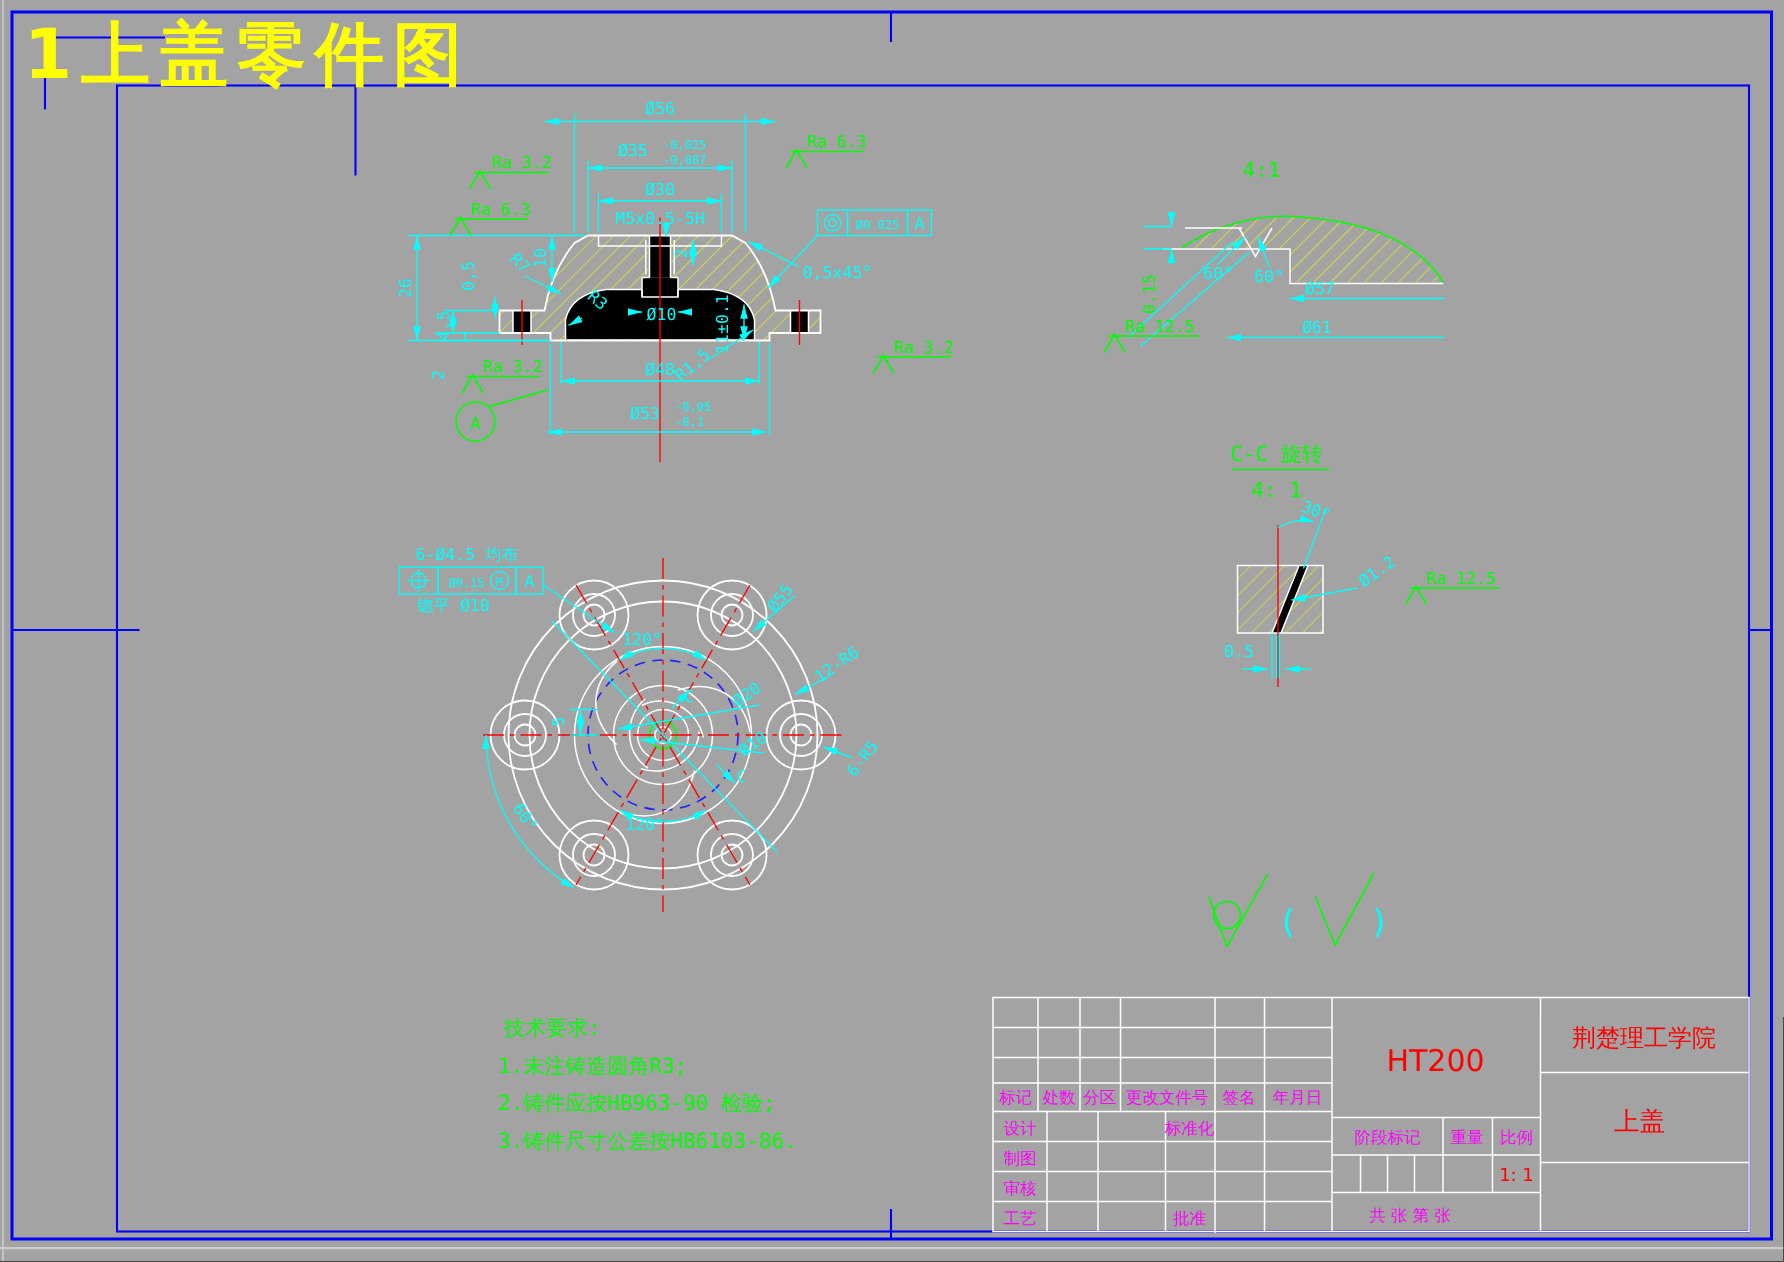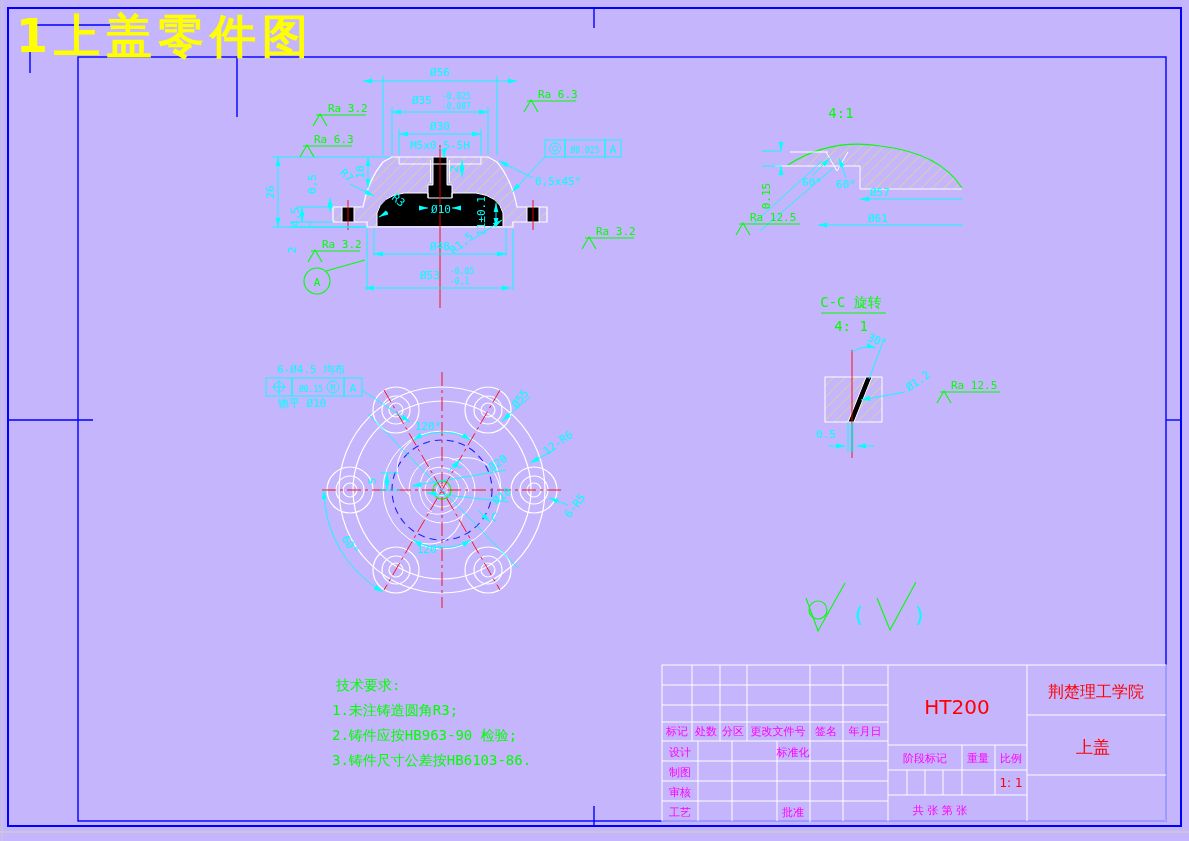--- a/index.html
+++ b/index.html
@@ -1,16 +1,16 @@
 <!DOCTYPE html>
 <html><head>
 <meta charset="utf-8">
 <style>
   html,body{margin:0;padding:0;background:#000;}
-  .canvas{position:relative;width:1189px;height:841px;background:#c4b5fd;overflow:hidden;
+  .canvas{position:relative;width:1189px;height:841px;background:#a3a3a3;overflow:hidden;
           font-family:"DejaVu Sans Mono","Liberation Mono",monospace;}
   svg{position:absolute;left:0;top:0;}
   
   .o{stroke:#ffffff;fill:none;stroke-width:1.2;}          
   .w{stroke:#ffffff;fill:none;stroke-width:1;}            
   .d{stroke:#00ffff;fill:none;stroke-width:0.9;}          
   .g{stroke:#00ff00;fill:none;stroke-width:1.1;}          
   .r{stroke:#ff0000;fill:none;stroke-width:0.9;}          
   .bl{stroke:#0000ff;fill:none;}                          
   .hy{fill:url(#hatch);stroke:none;}

